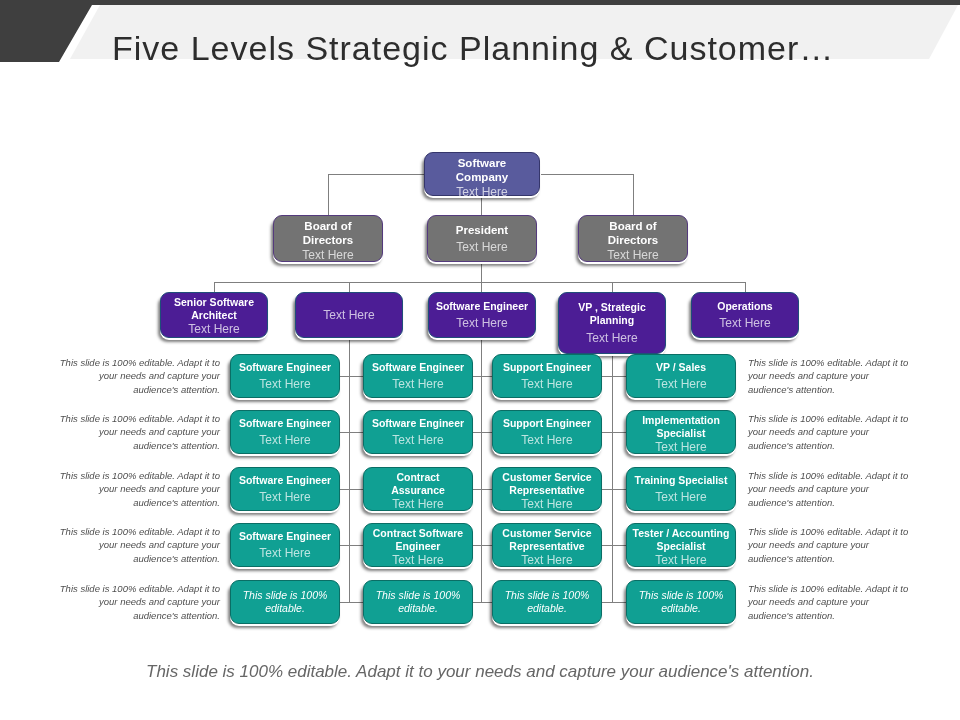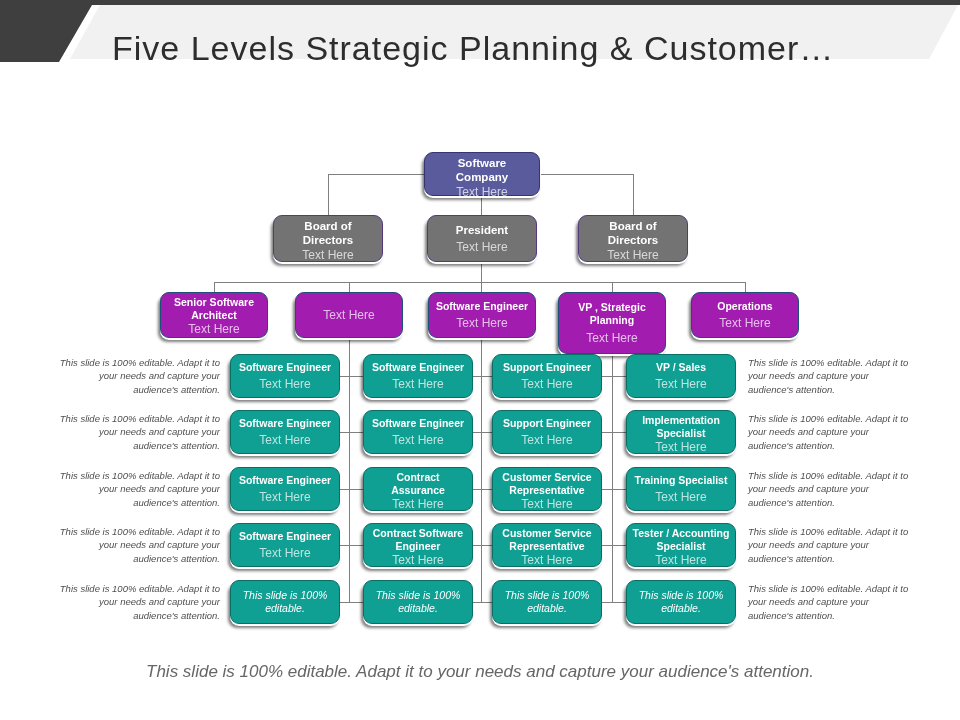--- a/index.html
+++ b/index.html
@@ -20,21 +20,21 @@
   .cl{position:absolute;background:#7f7f7f;}
 
   
   .node{position:absolute;border-radius:9px;color:#fff;text-align:center;box-sizing:border-box;
         display:flex;flex-direction:column;justify-content:space-evenly;padding:3px 5px;
         box-shadow:0 2px 0 #ffffff, -2px 4px 3px rgba(0,0,0,0.5);}
   .node-title{font-weight:bold;font-size:10.5px;line-height:1.25;}
   .node-sub{font-size:12px;color:rgba(255,255,255,0.72);}
   .l1{background:#595b9d;border:1.5px solid #35366b;}
   .l2{background:#737373;border:1.5px solid #543a7d;}
-  .l3{background:#a21caf;border:1.5px solid #1f4e79;}
+  .l3{background:#4c1d95;border:1.5px solid #1f4e79;}
   .l4{background:#10a093;border:1.5px solid #0a6e65;}
   .l1 .node-title,.l2 .node-title{font-size:11.5px;}
   .editable-cell .node-title{font-style:italic;font-weight:400;font-size:10.5px;}
 
   
   .side-note{position:absolute;width:164px;font-style:italic;font-size:9.5px;
              color:#4f4f4f;line-height:1.4;}
   .side-left{left:56px;text-align:right;}
   .side-right{left:748px;text-align:left;}
   .footer-note{position:absolute;left:0;top:662px;width:960px;text-align:center;

